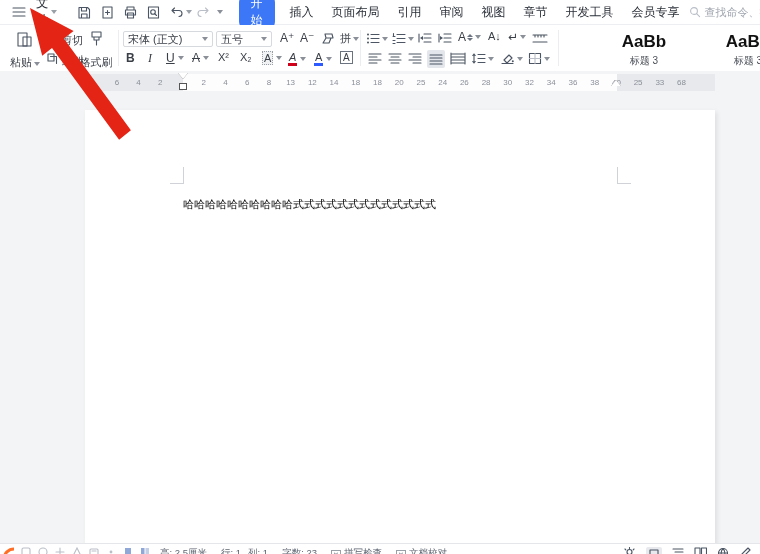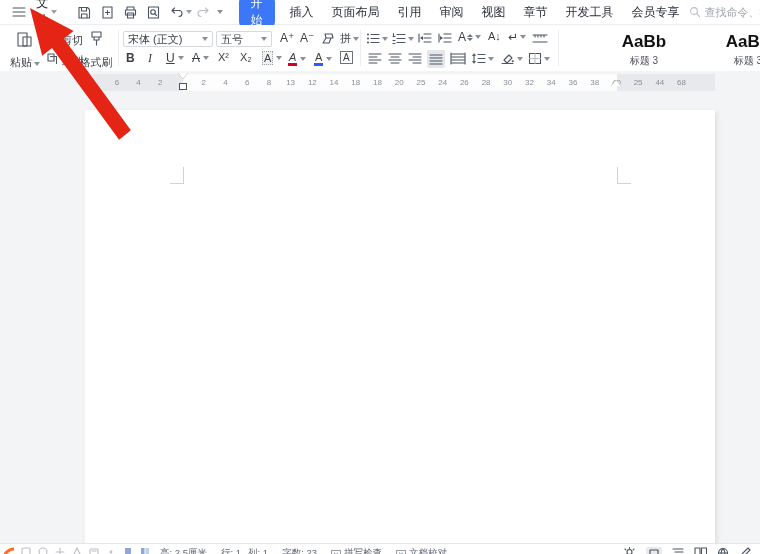--- a/index.html
+++ b/index.html
@@ -359,33 +359,34 @@
         <span class="rnum">24</span>
         <span class="rnum">26</span>
         <span class="rnum">28</span>
         <span class="rnum">30</span>
         <span class="rnum">32</span>
         <span class="rnum">34</span>
         <span class="rnum">36</span>
         <span class="rnum">38</span>
         <span class="rnum">40</span>
         <span class="rnum">25</span>
-        <span class="rnum">44</span>
+        <span class="rnum">33</span>
         <span class="rnum">68</span>
       </div>
   </div>
   <div class="ind-first"></div>
   <div class="ind-left"></div>
   <div class="ind-right"></div>
 </div>
 
 <div id="docarea">
   <div id="page">
     <div class="cropmark cm-tl"></div>
     <div class="cropmark cm-tr"></div>
+    <div id="doctext">哈哈哈哈哈哈哈哈哈哈式式式式式式式式式式式式式</div>
   </div>
 </div>
 
 <div id="statusbar">
   <span class="ic" style="width:13px;height:13px;margin-right:2px">
     <svg width="13" height="13">
         <path d="M2 12 A 10 10 0 0 1 12 2" stroke="#ff6e26" stroke-width="3" fill="none"></path>
       </svg>
   </span>
   <span class="ic sb-ic">

